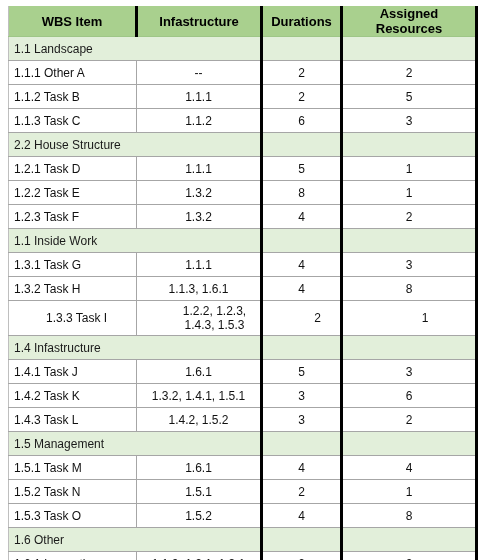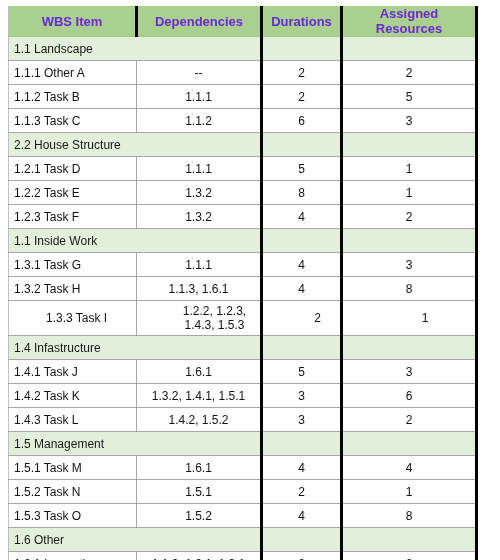--- a/index.html
+++ b/index.html
@@ -31,21 +31,21 @@
   }
 
   table.wbs col.c-wbs  { width: 128px; }
   table.wbs col.c-dep  { width: 125px; }
   table.wbs col.c-dur  { width: 80px; }
   table.wbs col.c-res  { width: 135px; }
 
   
   thead th {
     background: #a9d08e;
-    color: #6d28d9;
+    color: #000000;
     font-size: 13px;
     font-weight: bold;
     height: 27px;
     padding: 0 2px;
     text-align: center;
     vertical-align: middle;
     border-bottom: 1px solid #9ec687;
   }
   thead th.hdr-wbs { border-right: 3px solid #000000; }
   thead th.hdr-dep { border-right: 3px solid #000000; }
@@ -107,21 +107,21 @@
   <table class="wbs">
     <colgroup>
       <col class="c-wbs">
         <col class="c-dep">
         <col class="c-dur">
         <col class="c-res">
     </colgroup>
     <thead>
       <tr>
         <th class="hdr-wbs">WBS Item</th>
-        <th class="hdr-dep">Dependencies</th>
+        <th class="hdr-dep">Infastructure</th>
         <th class="hdr-dur">Durations</th>
         <th class="hdr-res">Assigned Resources</th>
       </tr>
     </thead>
     <tbody id="wbs-body">
         <tr class="group">
           <td class="col-wbs">1.1 Landscape</td>
           <td class="col-dep"></td>
           <td class="col-dur"></td>
           <td class="col-res"></td>

